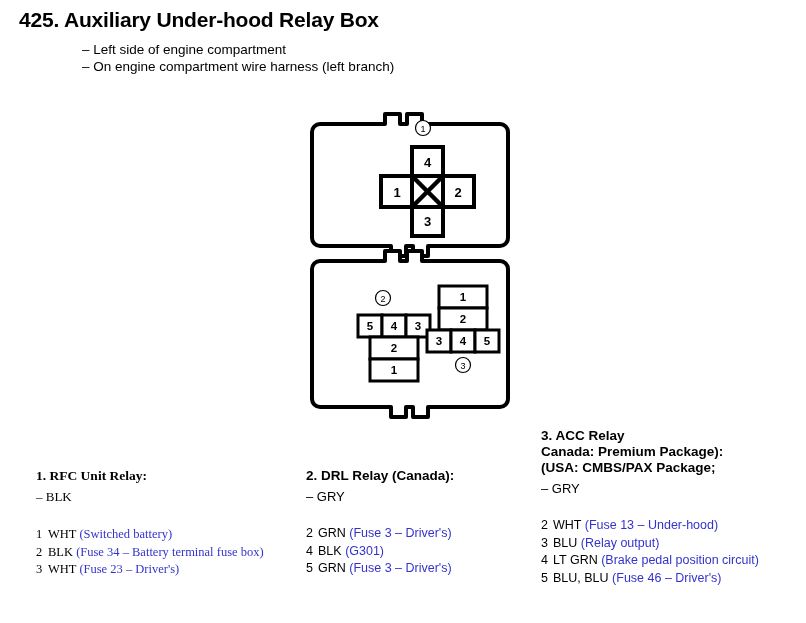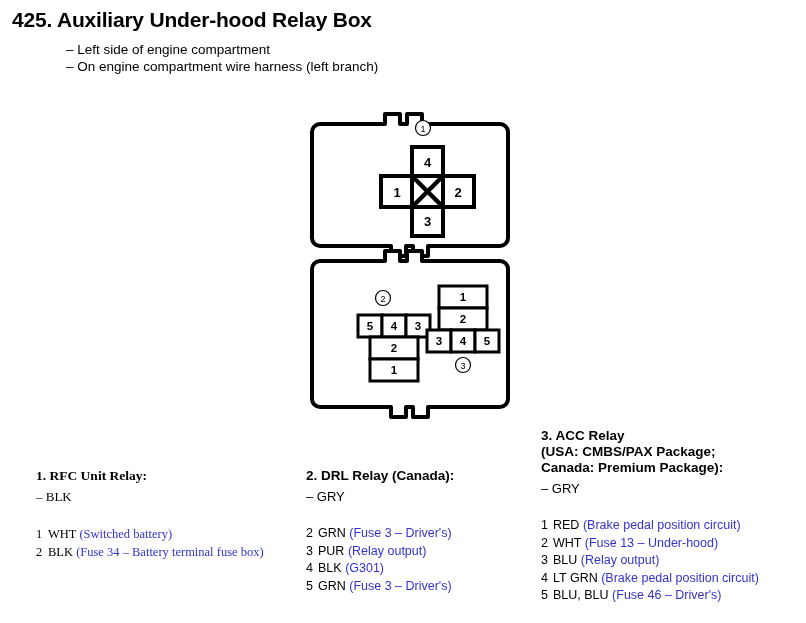--- a/index.html
+++ b/index.html
@@ -12,35 +12,35 @@
     height: 623px;
     position: relative;
     font-family: "Liberation Sans", sans-serif;
     color: #000000;
     overflow: hidden;
   }
 
   
   #page-title {
     position: absolute;
-    left: 12px;
+    left: 19px;
     top: 8px;
     font-size: 21px;
     font-weight: bold;
     letter-spacing: -0.2px;
     white-space: nowrap;
   }
   #subtitle-list {
     position: absolute;
     left: 66px;
     top: 41px;
     font-size: 13.5px;
     line-height: 17px;
   }
-  .subtitle-line { white-space: nowrap; }
+  .subtitle-line { white-space: nowrap; margin-left: 16px; }
 
   
   #diagram {
     position: absolute;
     left: 296px;
     top: 100px;
     width: 240px;
     height: 325px;
   }
   #diagram svg { display: block; }
@@ -217,61 +217,57 @@
   <div class="legend-color">– BLK</div>
   <div class="pin-list">
     <div class="pin-row">
       <span class="pin-num">1</span><span class="pin-wire">WHT</span>
       <span class="pin-desc">(Switched battery)</span>
     </div>
     <div class="pin-row">
       <span class="pin-num">2</span><span class="pin-wire">BLK</span>
       <span class="pin-desc">(Fuse 34 – Battery terminal fuse box)</span>
     </div>
+    <div class="pin-row">
+      <span class="pin-num">3</span><span class="pin-wire">WHT</span>
+      <span class="pin-desc">(Fuse 23 – Driver's)</span>
+    </div>
   </div>
 </div>
 
 <div class="legend-col" id="legend-col-2">
   <div class="legend-heading">
     <div>2. DRL Relay (Canada):</div>
   </div>
   <div class="legend-color">– GRY</div>
   <div class="pin-list">
     <div class="pin-row">
       <span class="pin-num">2</span><span class="pin-wire">GRN</span>
       <span class="pin-desc">(Fuse 3 – Driver's)</span>
     </div>
     <div class="pin-row">
-      <span class="pin-num">3</span><span class="pin-wire">PUR</span>
-      <span class="pin-desc">(Relay output)</span>
-    </div>
-    <div class="pin-row">
       <span class="pin-num">4</span><span class="pin-wire">BLK</span>
       <span class="pin-desc">(G301)</span>
     </div>
     <div class="pin-row">
       <span class="pin-num">5</span><span class="pin-wire">GRN</span>
       <span class="pin-desc">(Fuse 3 – Driver's)</span>
     </div>
   </div>
 </div>
 
 <div class="legend-col" id="legend-col-3">
   <div class="legend-heading">
     <div>3. ACC Relay</div>
+    <div>Canada: Premium Package):</div>
     <div>(USA: CMBS/PAX Package;</div>
-    <div>Canada: Premium Package):</div>
   </div>
   <div class="legend-color">– GRY</div>
   <div class="pin-list">
     <div class="pin-row">
-      <span class="pin-num">1</span><span class="pin-wire">RED</span>
-      <span class="pin-desc">(Brake pedal position circuit)</span>
-    </div>
-    <div class="pin-row">
       <span class="pin-num">2</span><span class="pin-wire">WHT</span>
       <span class="pin-desc">(Fuse 13 – Under-hood)</span>
     </div>
     <div class="pin-row">
       <span class="pin-num">3</span><span class="pin-wire">BLU</span>
       <span class="pin-desc">(Relay output)</span>
     </div>
     <div class="pin-row">
       <span class="pin-num">4</span><span class="pin-wire">LT GRN</span>
       <span class="pin-desc">(Brake pedal position circuit)</span>

